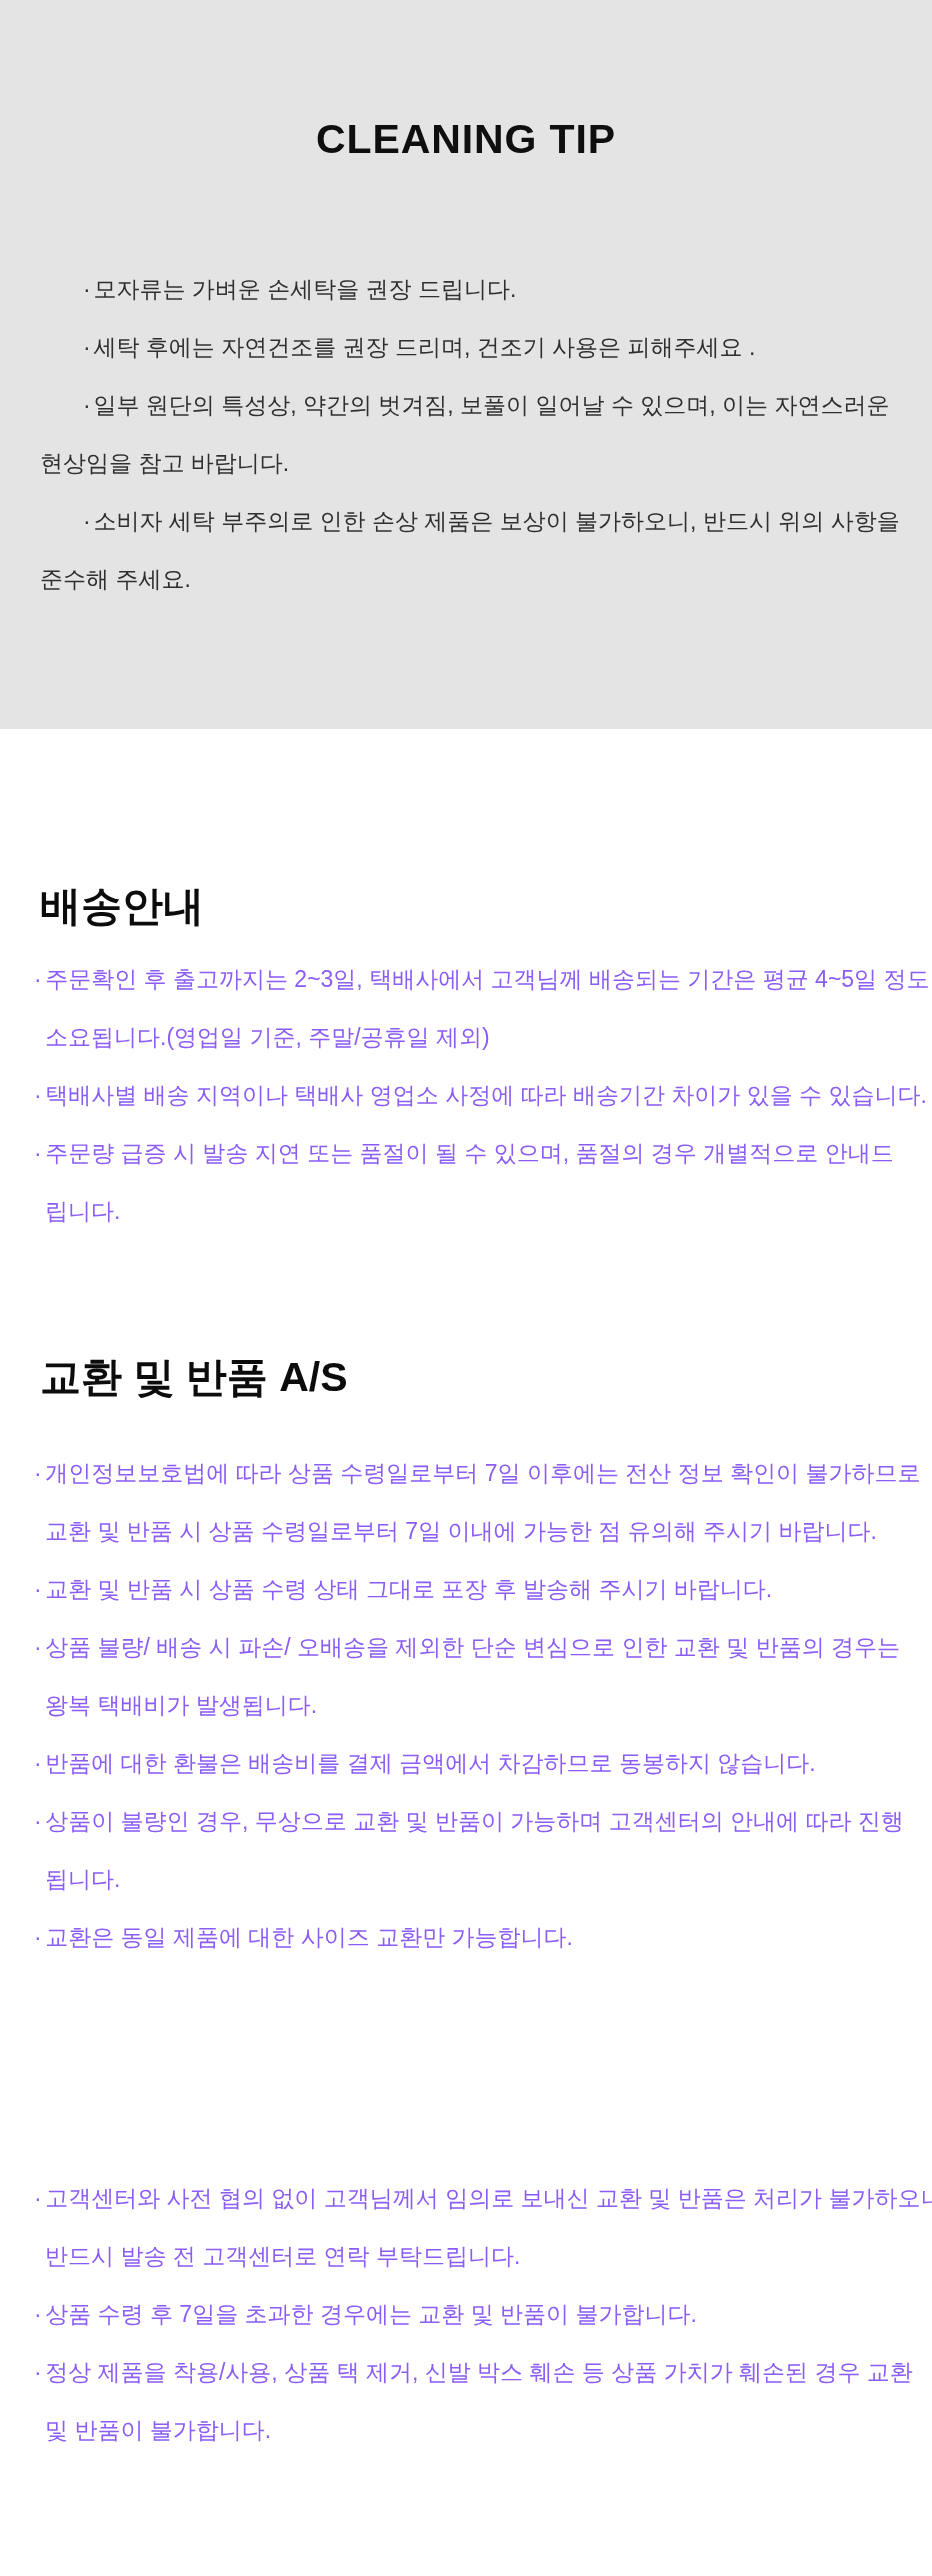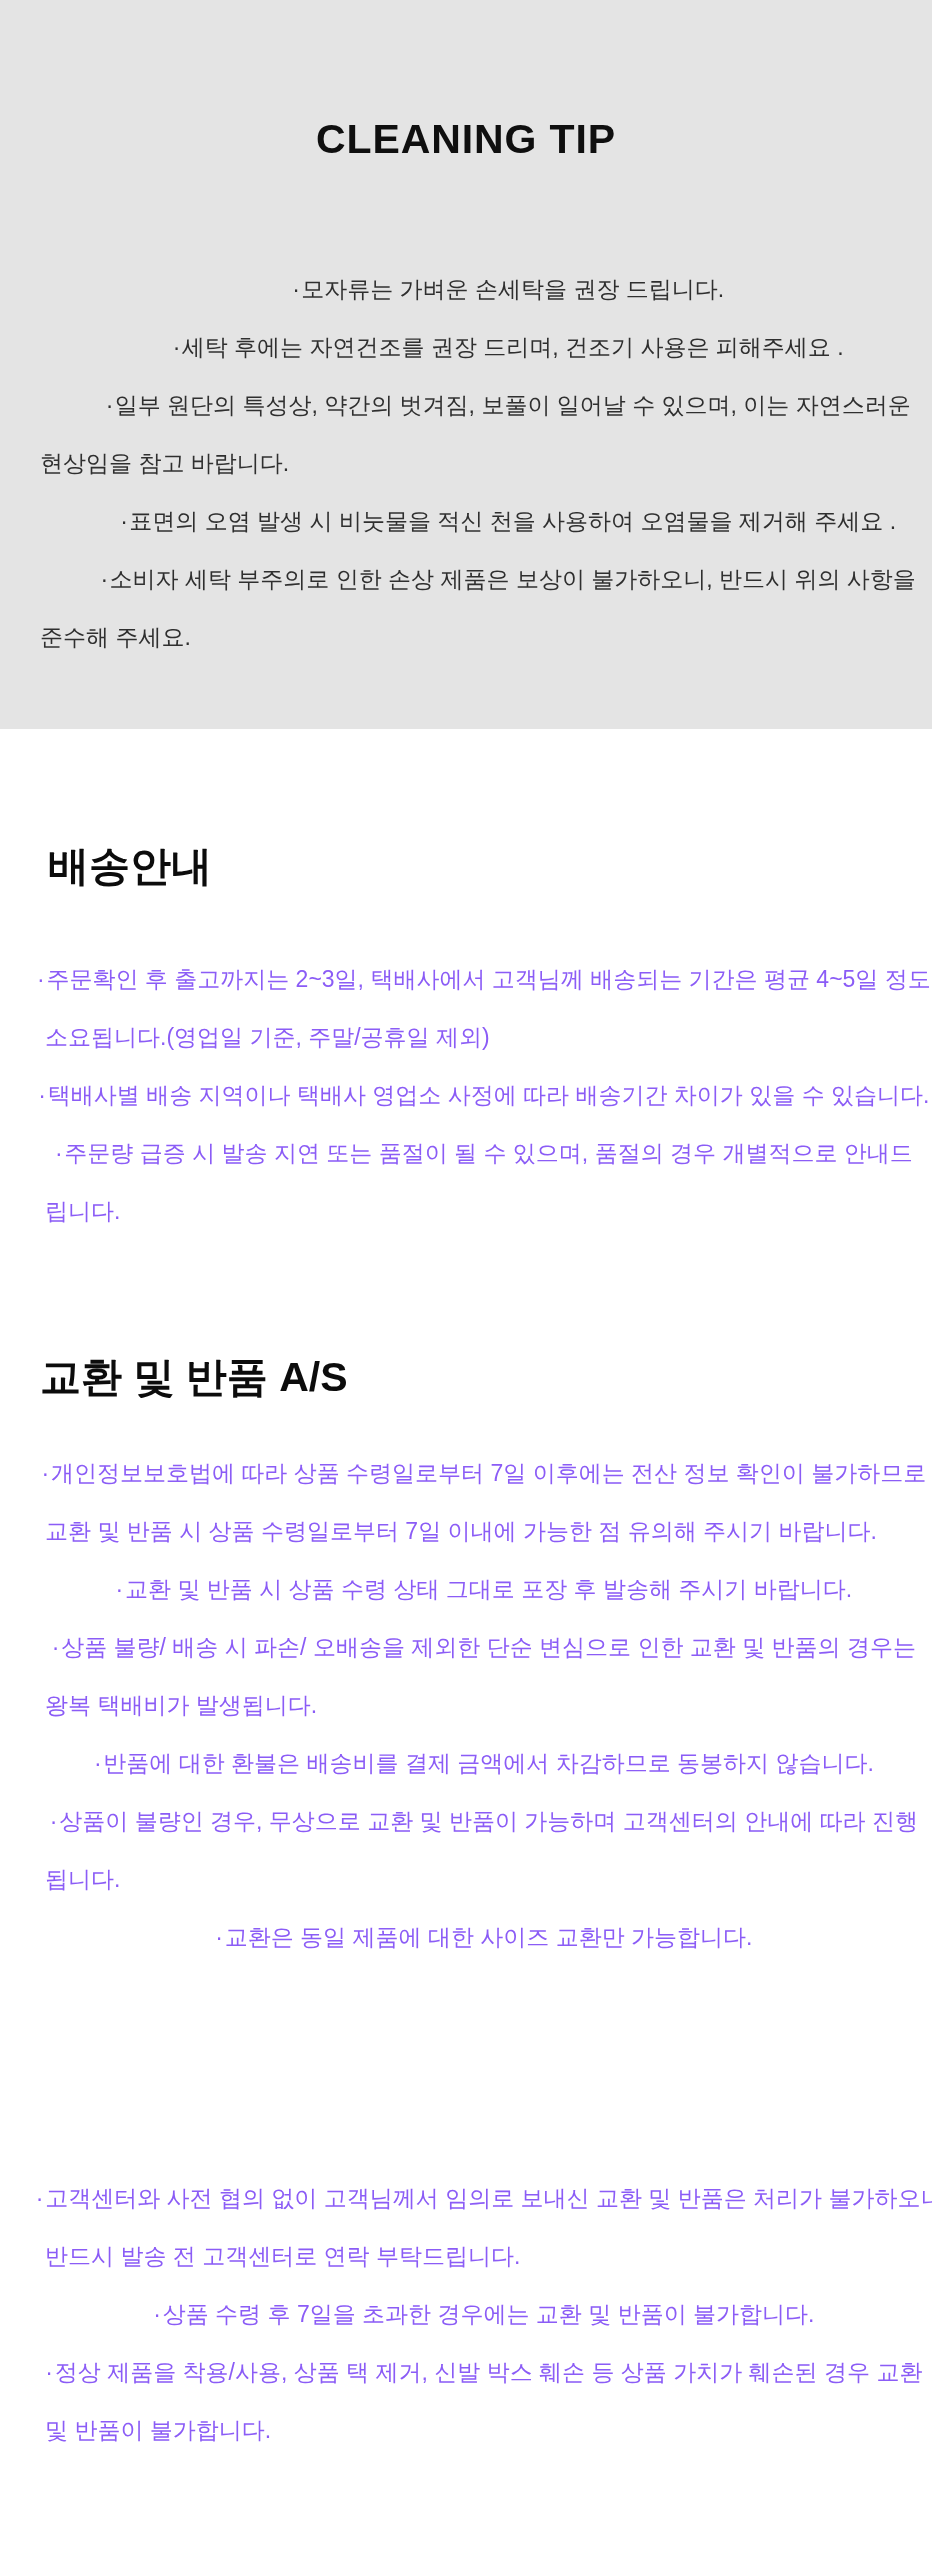--- a/index.html
+++ b/index.html
@@ -33,21 +33,21 @@
   .lines{position:absolute;left:0;right:0;}
   .line{
     height:58px;
     line-height:58px;
     font-size:23px;
     color:#8b5cf6;
     white-space:nowrap;
   }
   .care-box .line{color:#2f2f2f;}
   
-  .line.b{padding-left:34px;text-align:center;}
+  .line.b{padding-left:34px;}
   .line.b .dot{display:inline-block;width:11.2px;color:inherit;}
   
   .line.c{padding-left:45px;}
   
   .care-box .line.b{padding-left:83px;}
   .care-box .line.b .dot{width:10.4px;}
   .care-box .line.c{padding-left:40px;}
   .sec-heading{
     position:absolute;
     left:0;
@@ -65,27 +65,26 @@
 
 <div class="page">
 
   <div class="care-box">
     <div class="care-title">CLEANING TIP</div>
     <div class="lines" style="top:260px;">
       <div class="line b"><span class="dot">·</span><span>모자류는 가벼운 손세탁을 권장 드립니다.</span></div>
       <div class="line b"><span class="dot">·</span><span>세탁 후에는 자연건조를 권장 드리며, 건조기 사용은 피해주세요 .</span></div>
       <div class="line b"><span class="dot">·</span><span>일부 원단의 특성상, 약간의 벗겨짐, 보풀이 일어날 수 있으며, 이는 자연스러운</span></div>
       <div class="line c"><span>현상임을 참고 바랍니다.</span></div>
-      <div class="line b"><span class="dot">·</span><span>표면의 오염 발생 시 비눗물을 적신 천을 사용하여 오염물을 제거해 주세요 .</span></div>
       <div class="line b"><span class="dot">·</span><span>소비자 세탁 부주의로 인한 손상 제품은 보상이 불가하오니, 반드시 위의 사항을</span></div>
       <div class="line c"><span>준수해 주세요.</span></div>
     </div>
   </div>
 
-  <div class="sec-heading" style="top:840px;margin-left:8px;">배송안내</div>
+  <div class="sec-heading" style="top:880px;">배송안내</div>
   <div class="lines" style="top:950px;">
     <div class="line b"><span class="dot">·</span><span>주문확인 후 출고까지는 2~3일, 택배사에서 고객님께 배송되는 기간은 평균 4~5일 정도</span></div>
     <div class="line c"><span>소요됩니다.(영업일 기준, 주말/공휴일 제외)</span></div>
     <div class="line b"><span class="dot">·</span><span>택배사별 배송 지역이나 택배사 영업소 사정에 따라 배송기간 차이가 있을 수 있습니다.</span></div>
     <div class="line b"><span class="dot">·</span><span>주문량 급증 시 발송 지연 또는 품절이 될 수 있으며, 품절의 경우 개별적으로 안내드</span></div>
     <div class="line c"><span>립니다.</span></div>
   </div>
 
   <div class="sec-heading" style="top:1351px;">교환 및 반품 A/S</div>
   <div class="lines" style="top:1444px;">

